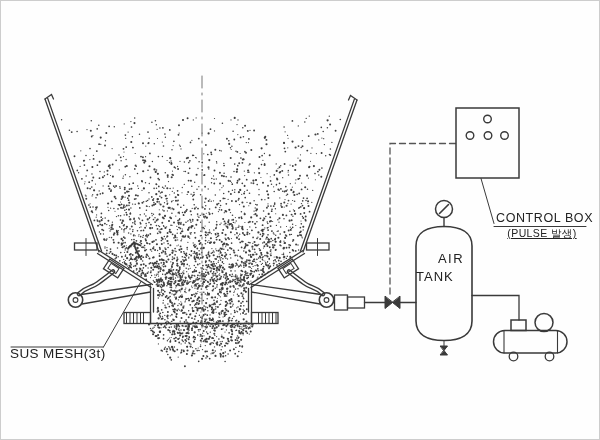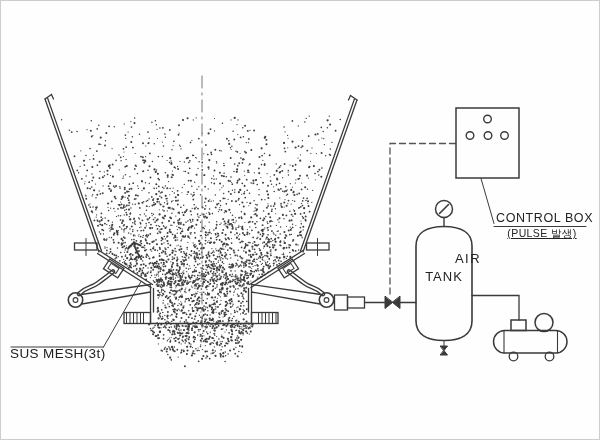--- a/index.html
+++ b/index.html
@@ -4,22 +4,22 @@
 <style>
   html,body{margin:0;padding:0;background:#ffffff;}
   .canvas{position:relative;width:600px;height:440px;background:#fefefe;overflow:hidden;
           font-family:"Liberation Sans", sans-serif;}
   .frame{position:absolute;inset:0;border:1px solid #cdcdcd;pointer-events:none;}
   svg{position:absolute;left:0;top:0;}
   .lbl{position:absolute;color:#222;white-space:nowrap;}
   .lbl-sus{left:10px;top:346px;font-size:13.5px;letter-spacing:0.4px;}
   .lbl-ctrl{left:496px;top:211px;width:92px;text-align:center;font-size:12.5px;letter-spacing:0.6px;}
   .lbl-pulse{left:496px;top:227px;width:92px;text-align:center;font-size:10.5px;letter-spacing:0.4px;text-decoration:underline;}
-  .lbl-air{left:440px;top:251px;width:56px;text-align:center;font-size:13px;letter-spacing:1.5px;}
-  .lbl-tank{left:416px;top:269px;width:56px;text-align:center;font-size:13px;letter-spacing:1px;}
+  .lbl-air{left:423px;top:251px;width:56px;text-align:center;font-size:13px;letter-spacing:1.5px;}
+  .lbl-tank{left:416px;top:269px;width:56px;font-size:13px;letter-spacing:1px;}
 </style>
 </head>
 <body>
 
 <div class="canvas">
 
 <svg width="600" height="440" viewBox="0 0 600 440">
   <g stroke="#3a3a3a" stroke-width="1.3" fill="none" stroke-linecap="round">
 
     <g id="dots" fill="#3f3f3f" stroke="none">

